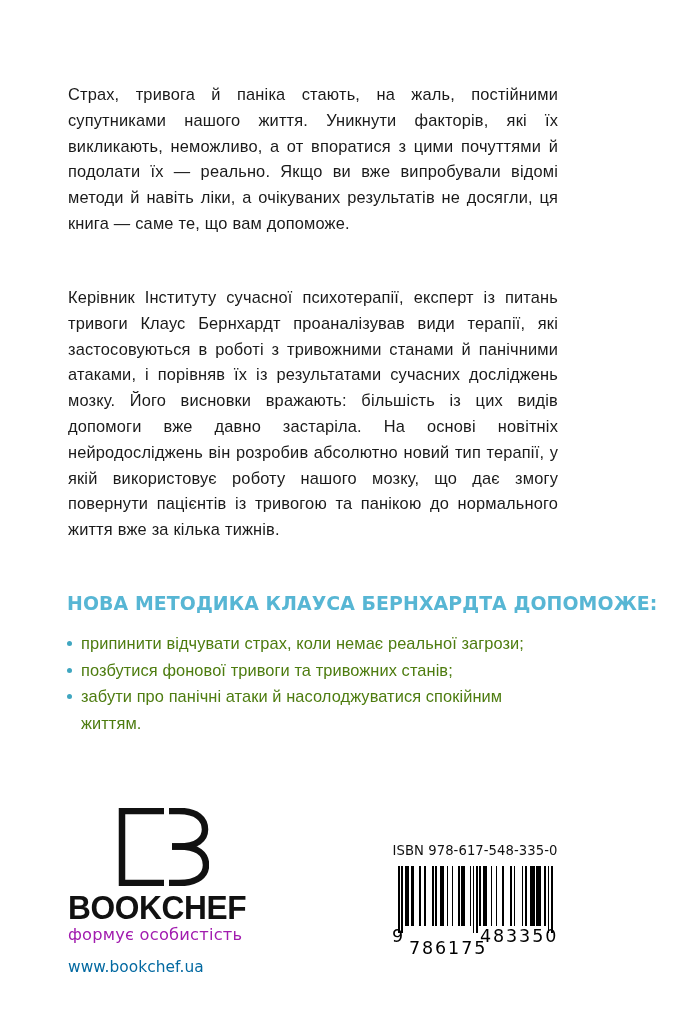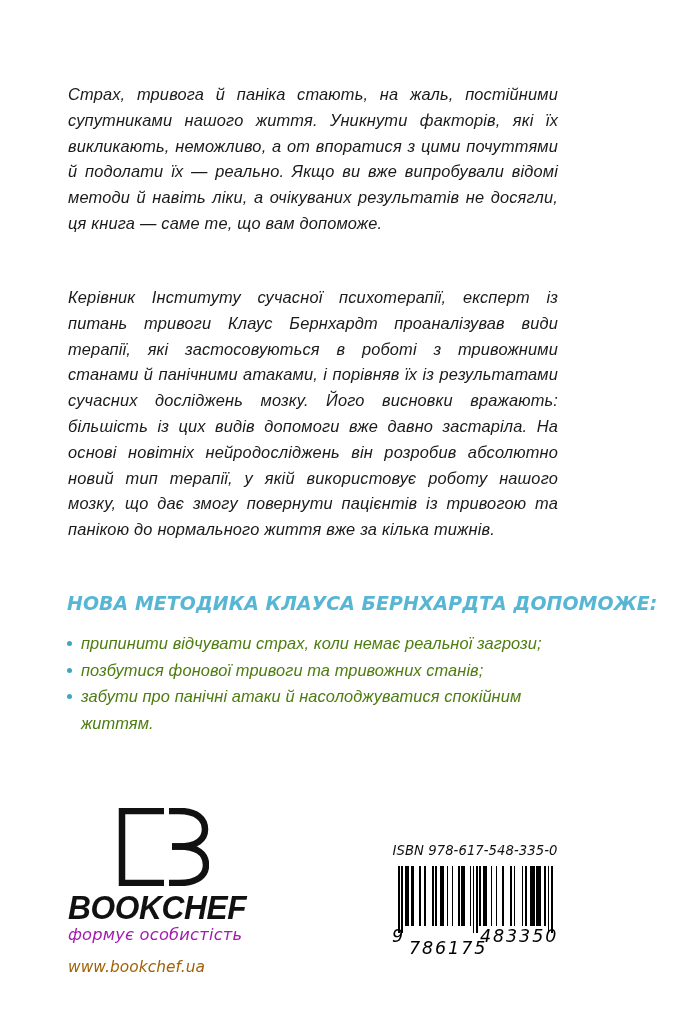--- a/index.html
+++ b/index.html
@@ -12,21 +12,20 @@
     font-family: "Liberation Sans", "DejaVu Sans", sans-serif;
     -webkit-font-smoothing: antialiased;
   }
   #page {
     position: relative;
     width: 677px;
     height: 1024px;
     background: #ffffff;
     overflow: hidden;
     box-sizing: border-box;
-    font-style: italic;
   }
 
   
   .copy-block {
     position: absolute;
     left: 68px;
     width: 490px;
     color: #1a1a1a;
     font-size: 16.4px;
     line-height: 25.8px;
@@ -188,21 +187,21 @@
   }
 
   
   .footer-text {
     position: absolute;
     top: 957px;
     font-family: "DejaVu Sans", sans-serif;
     font-size: 15.4px;
     line-height: 20px;
     letter-spacing: 0.004em;
-    color: #a16207;
+    color: #0369a1;
     white-space: nowrap;
   }
   #site-url { left: 68px; }
   #social-handles { left: 342px; }
 </style>
 </head>
 <body>
 
 <div id="page">
 

